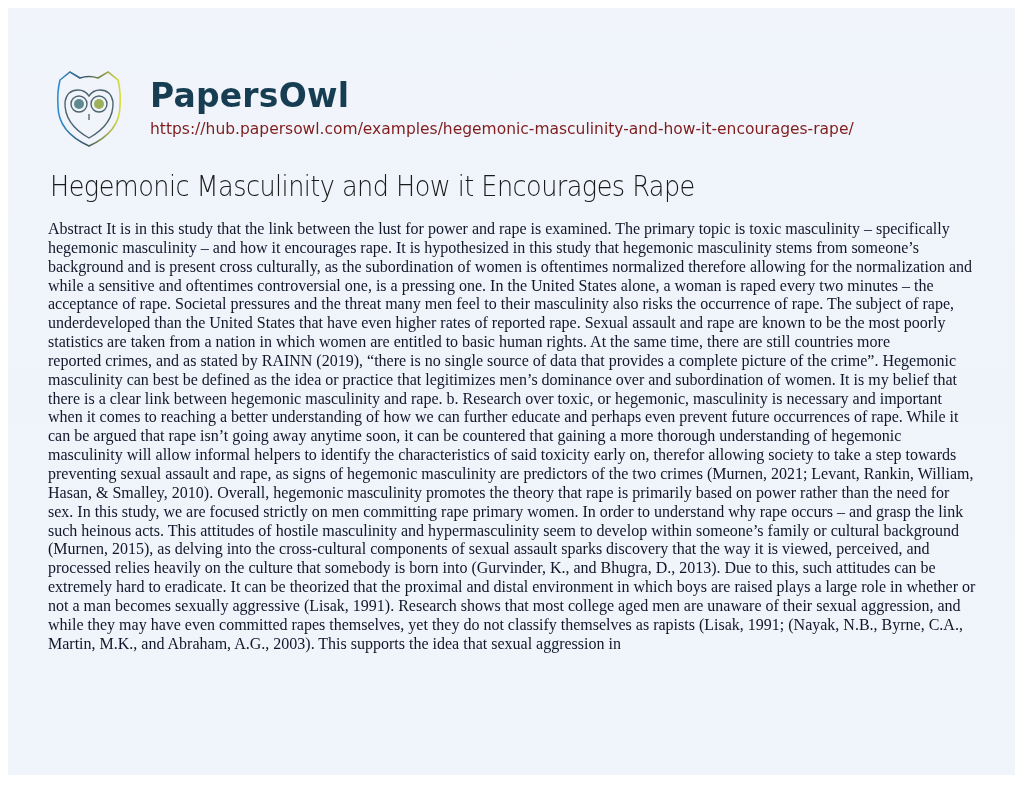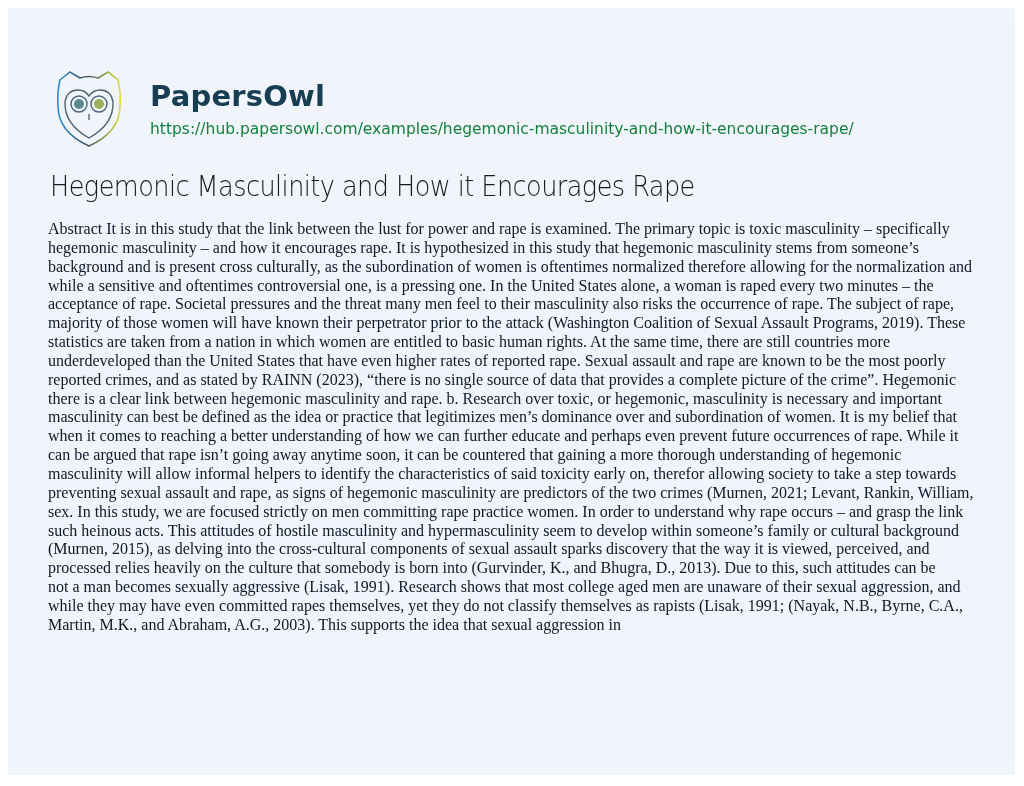--- a/index.html
+++ b/index.html
@@ -20,29 +20,29 @@
       display: flex; align-items: center;
     }
     .logo {
       width: 78px; height: 86px;
       margin-right: 22px;
     }
     .brand-wrap { display: flex; flex-direction: column; }
     .brand {
       font-family: "DejaVu Sans", sans-serif;
       font-weight: bold;
-      font-size: 29px;
+      font-size: 33px;
       color: #173d52;
       letter-spacing: 0.2px;
       line-height: 36px;
     }
     .url {
       font-family: "DejaVu Sans", sans-serif;
       font-size: 15.5px;
-      color: #15803d;
+      color: #7f1d1d;
       line-height: 22px;
       margin-top: 4px;
       white-space: nowrap;
     }
     .title {
       position: absolute;
       left: 50px; top: 170px;
       font-family: "DejaVu Sans", sans-serif;
       font-weight: 300;
       font-size: 27.5px;
@@ -94,30 +94,31 @@
 </div>
 
 <h1 class="title">Hegemonic Masculinity and How it Encourages Rape</h1>
 
 <div class="body-text">
   <span class="line">Abstract It is in this study that the link between the lust for power and rape is examined. The primary topic is toxic masculinity – specifically</span>
   <span class="line">hegemonic masculinity – and how it encourages rape. It is hypothesized in this study that hegemonic masculinity stems from someone’s</span>
   <span class="line">background and is present cross culturally, as the subordination of women is oftentimes normalized therefore allowing for the normalization and</span>
   <span class="line">while a sensitive and oftentimes controversial one, is a pressing one. In the United States alone, a woman is raped every two minutes – the</span>
   <span class="line">acceptance of rape. Societal pressures and the threat many men feel to their masculinity also risks the occurrence of rape. The subject of rape,</span>
-  <span class="line">majority of those women will have known their perpetrator prior to the attack (Washington Coalition of Sexual Assault Programs, 2019). These</span>
+  <span class="line">underdeveloped than the United States that have even higher rates of reported rape. Sexual assault and rape are known to be the most poorly</span>
   <span class="line">statistics are taken from a nation in which women are entitled to basic human rights. At the same time, there are still countries more</span>
-  <span class="line">underdeveloped than the United States that have even higher rates of reported rape. Sexual assault and rape are known to be the most poorly</span>
-  <span class="line">reported crimes, and as stated by RAINN (2023), “there is no single source of data that provides a complete picture of the crime”. Hegemonic</span>
+  <span class="line">reported crimes, and as stated by RAINN (2019), “there is no single source of data that provides a complete picture of the crime”. Hegemonic</span>
+  <span class="line">masculinity can best be defined as the idea or practice that legitimizes men’s dominance over and subordination of women. It is my belief that</span>
   <span class="line">there is a clear link between hegemonic masculinity and rape. b. Research over toxic, or hegemonic, masculinity is necessary and important</span>
-  <span class="line">masculinity can best be defined as the idea or practice that legitimizes men’s dominance over and subordination of women. It is my belief that</span>
   <span class="line">when it comes to reaching a better understanding of how we can further educate and perhaps even prevent future occurrences of rape. While it</span>
   <span class="line">can be argued that rape isn’t going away anytime soon, it can be countered that gaining a more thorough understanding of hegemonic</span>
   <span class="line">masculinity will allow informal helpers to identify the characteristics of said toxicity early on, therefor allowing society to take a step towards</span>
   <span class="line">preventing sexual assault and rape, as signs of hegemonic masculinity are predictors of the two crimes (Murnen, 2021; Levant, Rankin, William,</span>
-  <span class="line">sex. In this study, we are focused strictly on men committing rape practice women. In order to understand why rape occurs – and grasp the link</span>
+  <span class="line">Hasan, &amp; Smalley, 2010). Overall, hegemonic masculinity promotes the theory that rape is primarily based on power rather than the need for</span>
+  <span class="line">sex. In this study, we are focused strictly on men committing rape primary women. In order to understand why rape occurs – and grasp the link</span>
   <span class="line">such heinous acts. This attitudes of hostile masculinity and hypermasculinity seem to develop within someone’s family or cultural background</span>
   <span class="line">(Murnen, 2015), as delving into the cross-cultural components of sexual assault sparks discovery that the way it is viewed, perceived, and</span>
   <span class="line">processed relies heavily on the culture that somebody is born into (Gurvinder, K., and Bhugra, D., 2013). Due to this, such attitudes can be</span>
+  <span class="line">extremely hard to eradicate. It can be theorized that the proximal and distal environment in which boys are raised plays a large role in whether or</span>
   <span class="line">not a man becomes sexually aggressive (Lisak, 1991). Research shows that most college aged men are unaware of their sexual aggression, and</span>
   <span class="line">while they may have even committed rapes themselves, yet they do not classify themselves as rapists (Lisak, 1991; (Nayak, N.B., Byrne, C.A.,</span>
   <span class="line">Martin, M.K., and Abraham, A.G., 2003). This supports the idea that sexual aggression in</span>
 </div>
 
 </body></html>

